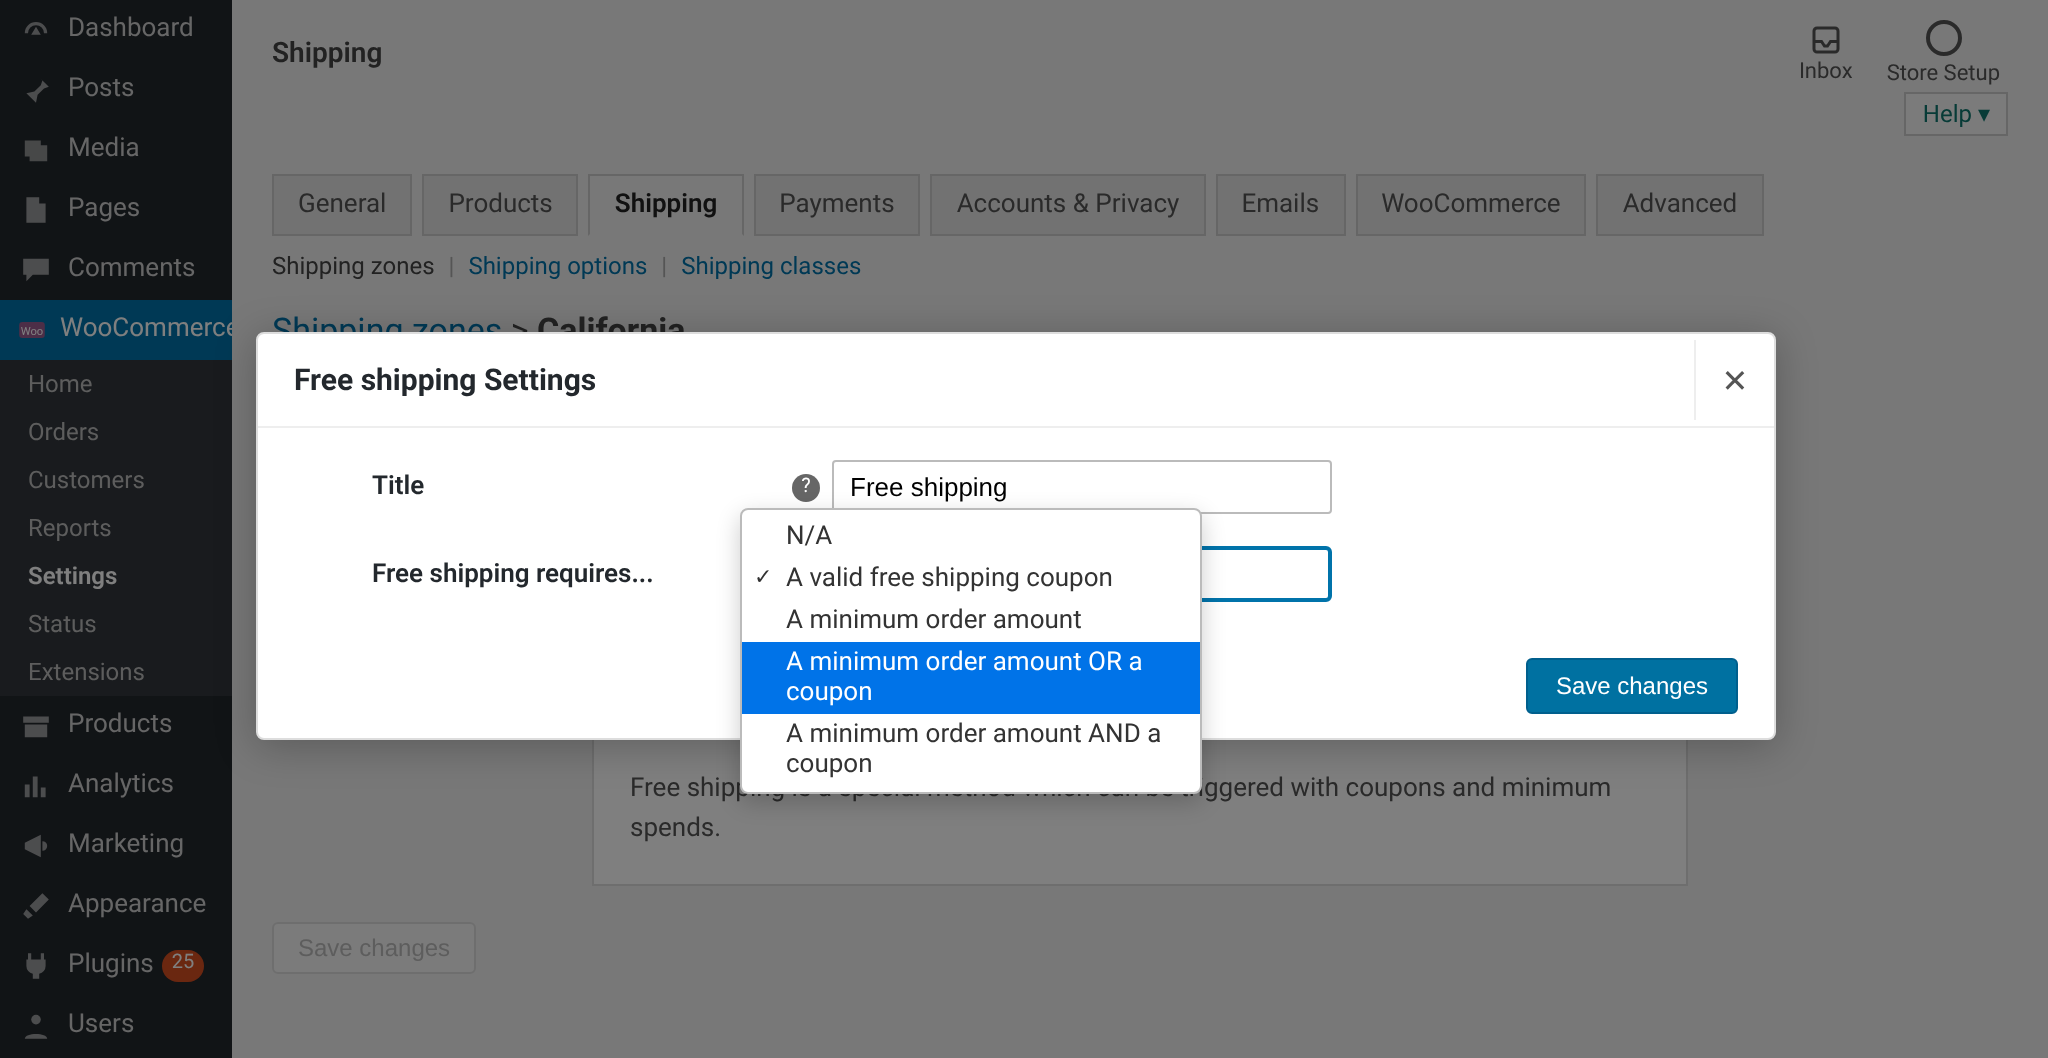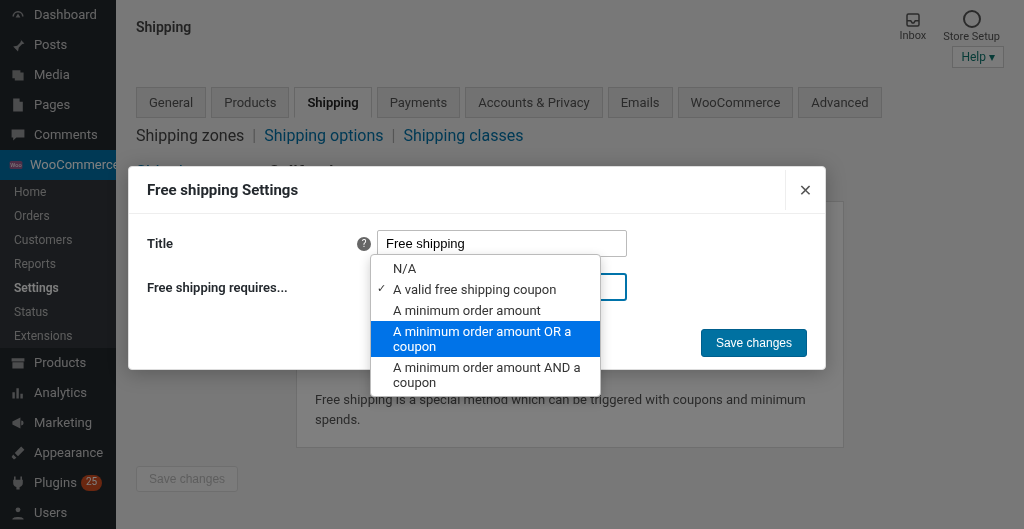--- a/index.html
+++ b/index.html
@@ -23,42 +23,42 @@
   .page-title { font-size:14px; font-weight:600; color:#444; }
   .top-icons { display:flex; align-items:center; gap:17px; margin-right:4px; }
   .top-icon { display:flex; flex-direction:column; align-items:center; font-size:11px; color:#555; cursor:pointer; }
   .top-icon .circ { width:18px; height:18px; border:2px solid #555; border-radius:50%; margin-bottom:2px; }
   .help-btn { position:absolute; right:20px; top:46px; border:1px solid #ccc; background:#f7f7f7; padding:3px 8px; font-size:12px; cursor:pointer; color:#0f766e; }
 
   .tabbar { display:flex; gap:5px; margin:44px 20px 0 20px; }
   .tab { background:#e5e5e5; border:1px solid #ccc; padding:7px 12px; font-size:13px; color:#555; cursor:pointer; }
   .tab.active { background:#f1f1f1; border-bottom-color:#f1f1f1; color:#222; font-weight:600; }
 
-  .sublinks { margin:8px 20px 0 20px; font-size:16px; }
+  .sublinks { margin:8px 20px 0 20px; font-size:12px; }
   .sublinks a { color:#0073aa; text-decoration:none; }
   .sublinks .plain { color:#444; }
   .sublinks .sep { color:#aaa; margin:0 4px; }
 
   .breadcrumb { margin:16px 20px 0 20px; font-size:17px; color:#444; }
   .breadcrumb a { color:#0073aa; text-decoration:none; }
 
   .zone-panel { margin:20px 180px 0 180px; border:1px solid #ddd; background:#fff; padding:18px; }
   .zone-desc { font-size:13px; color:#555; line-height:1.5; }
   .add-method-btn { margin-top:14px; border:1px solid #0073aa; color:#0073aa; background:#f7f7f7; padding:5px 12px; font-size:12px; border-radius:3px; cursor:pointer; }
   .save-changes-btm { margin:18px 20px; border:1px solid #ddd; background:#f7f7f7; color:#bbb; padding:5px 12px; font-size:12px; border-radius:3px; cursor:not-allowed; }
 
   
   .overlay { position:absolute; inset:0; background:rgba(0,0,0,.5); }
 
   
-  .modal { position:absolute; left:128px; top:166px; width:698px; background:#fff; border:1px solid #ddd; border-radius:4px; box-shadow:0 3px 20px rgba(0,0,0,.25); }
+  .modal { position:absolute; left:128px; top:166px; width:760px; background:#fff; border:1px solid #ddd; border-radius:4px; box-shadow:0 3px 20px rgba(0,0,0,.25); }
   .modal-head { display:flex; align-items:center; justify-content:space-between; padding:14px 18px; }
   .modal-head h2 { font-size:15px; font-weight:700; color:#23282d; }
   .modal-close { font-size:16px; color:#555; cursor:pointer; width:40px; height:40px; display:flex; align-items:center; justify-content:center; border-left:1px solid #eee; margin:-14px -18px -14px 0; }
-  .modal-body { border-top:1px solid #eee; }
+  .modal-body { border-top:1px solid #eee;padding-left:39px; }
   .form-row { display:flex; align-items:center; padding:16px 18px; }
   .form-label { width:210px; font-size:13px; font-weight:600; color:#23282d; }
   .help-ic { width:14px; height:14px; border-radius:50%; background:#666; color:#fff; font-size:10px; display:inline-flex; align-items:center; justify-content:center; margin-right:6px; }
   .text-input { width:250px; padding:5px 8px; border:1px solid #bbb; border-radius:2px; font-size:13px; }
   .select-focus { width:250px; padding:4px 8px; border:2px solid #0073aa; border-radius:3px; font-size:13px; color:#555; background:#fff; height:28px; }
   .modal-foot { padding:12px 18px; text-align:right; }
   .save-primary { background:#0071a1; border:1px solid #005f8d; color:#fff; padding:6px 14px; font-size:12px; border-radius:3px; cursor:pointer; }
 
   
   .dropdown { position:absolute; left:370px; top:254px; width:231px; background:#fff; border:1px solid #bbb; border-radius:4px; box-shadow:0 4px 12px rgba(0,0,0,.2); padding:3px 0; z-index:50; }

